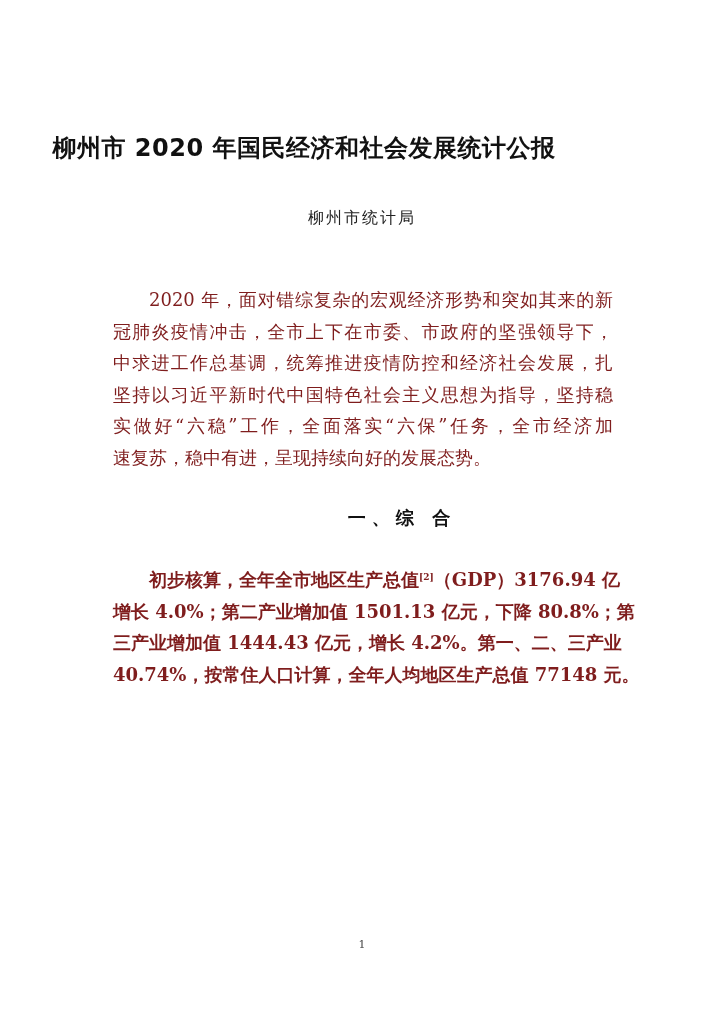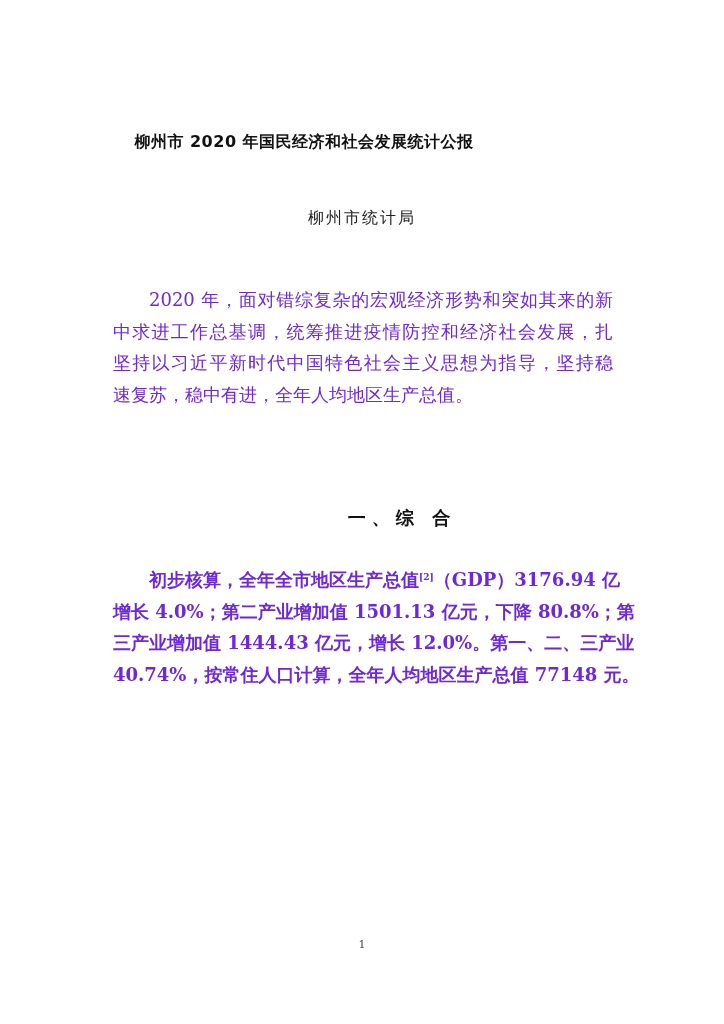--- a/index.html
+++ b/index.html
@@ -22,21 +22,21 @@
     background: #fff;
   }
   .title {
     position: absolute;
     top: 132px;
     left: 0;
     width: 608px;
     text-align: center;
     font-family: "DejaVu Sans", "Liberation Sans", sans-serif;
     font-weight: bold;
-    font-size: 16px;
+    font-size: 24px;
     letter-spacing: 0.5px;
     color: #111;
   }
   .author {
     position: absolute;
     top: 208px;
     left: 0;
     width: 724px;
     text-align: center;
     font-size: 16px;
@@ -44,21 +44,21 @@
     color: #222;
   }
   .para {
     position: absolute;
     left: 113px;
     width: 500px;
     font-size: 18px;
     line-height: 31.5px;
     text-align: justify;
     text-align-last: left;
-    color: #6d28d9;
+    color: #7f1d1d;
     margin: 0;
   }
   .para .line {
     display: block;
     white-space: nowrap;
     text-align: justify;
     text-align-last: justify;
   }
   .para .line.last {
     text-align-last: left;
@@ -101,29 +101,31 @@
 <body>
 
 <div class="page">
 
   <div class="title">柳州市 2020 年国民经济和社会发展统计公报</div>
 
   <div class="author">柳州市统计局</div>
 
   <div class="para p1">
     <span class="line indent">2020 年，面对错综复杂的宏观经济形势和突如其来的新</span>
+    <span class="line">冠肺炎疫情冲击，全市上下在市委、市政府的坚强领导下，</span>
     <span class="line">中求进工作总基调，统筹推进疫情防控和经济社会发展，扎</span>
     <span class="line">坚持以习近平新时代中国特色社会主义思想为指导，坚持稳</span>
-    <span class="line last">速复苏，稳中有进，全年人均地区生产总值。</span>
+    <span class="line">实做好“六稳”工作，全面落实“六保”任务，全市经济加</span>
+    <span class="line last">速复苏，稳中有进，呈现持续向好的发展态势。</span>
   </div>
 
   <div class="section-head">一、综 合</div>
 
   <div class="para p2">
     <span class="line indent"><span>初步核算，全年全市地区生产总值</span><sup class="fn">[2]</sup><span>（GDP）3176.94 亿</span></span>
     <span class="line">增长 4.0%；第二产业增加值 1501.13 亿元，下降 80.8%；第</span>
-    <span class="line">三产业增加值 1444.43 亿元，增长 12.0%。第一、二、三产业</span>
+    <span class="line">三产业增加值 1444.43 亿元，增长 4.2%。第一、二、三产业</span>
     <span class="line last">40.74%，按常住人口计算，全年人均地区生产总值 77148 元。</span>
   </div>
 
   <div class="page-number">1</div>
 
 </div>
 
 </body></html>

